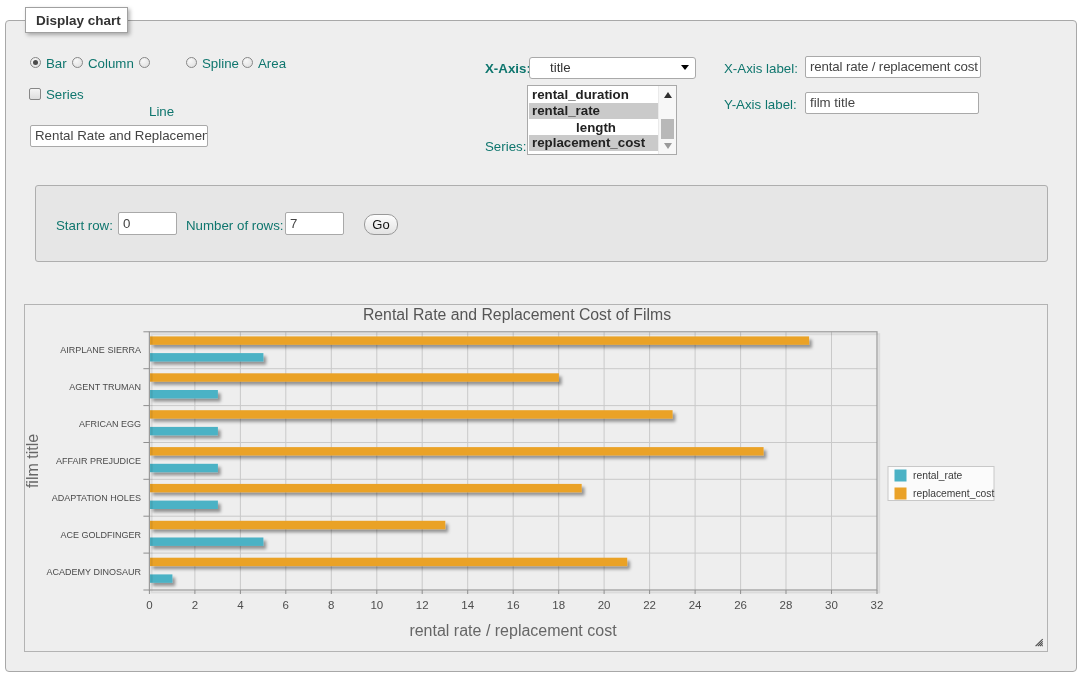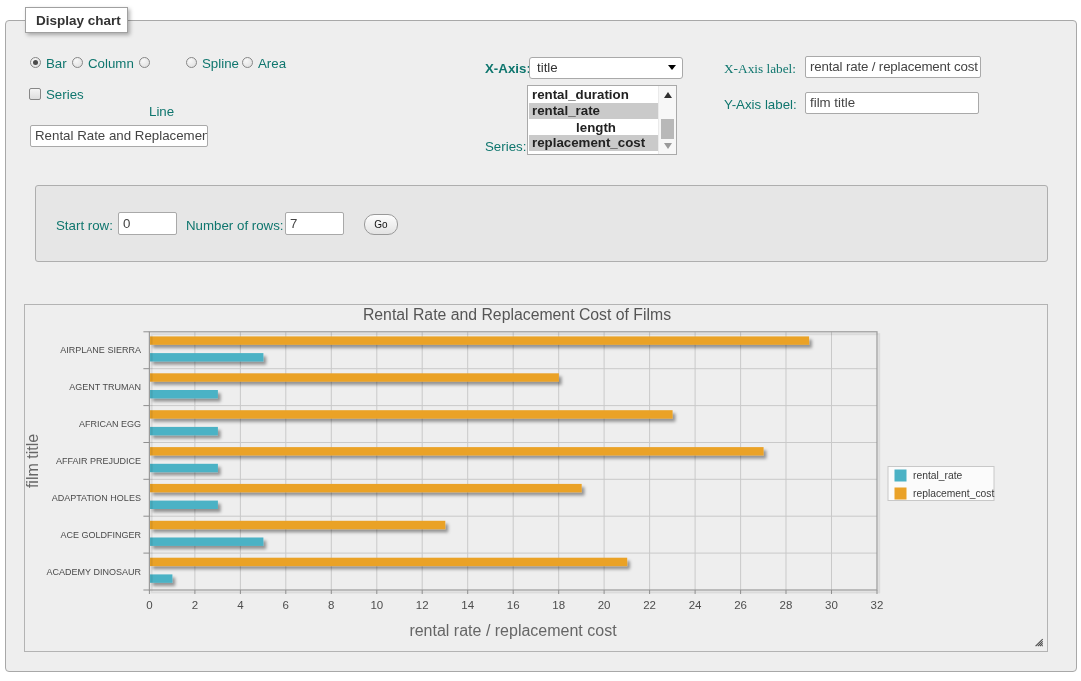--- a/index.html
+++ b/index.html
@@ -8,34 +8,34 @@
 .abs{position:absolute;}
 #fieldset{left:5px;top:20px;width:1070px;height:650px;background:#eeeeee;border:1px solid #a8a8a8;border-radius:4px;}
 #legendbox{left:25px;top:7px;width:82px;height:24px;white-space:nowrap;background:#ffffff;border:1px solid #a0a0a0;box-shadow:2px 2px 4px rgba(0,0,0,0.3);padding-left:10px;padding-right:9px;font-size:13.5px;font-weight:bold;color:#333;line-height:25px;}
 .lbl{font-size:13.3px;color:#0f766e;}
 
 .radio{width:9px;height:9px;border:1px solid #878787;border-radius:50%;background:radial-gradient(circle at 35% 30%, #f8f8f8, #dcdcdc);}
 .radio.sel::after{content:"";position:absolute;left:2px;top:2px;width:5px;height:5px;border-radius:50%;background:#4a4a4a;}
 .checkbox{width:10px;height:10px;border:1px solid #878787;border-radius:2px;background:linear-gradient(#f5f5f5,#dedede);}
 .tinput{background:#fff;border:1px solid #a9a9a9;border-radius:2px;font-size:13.3px;color:#444;line-height:20px;padding-left:4px;white-space:nowrap;overflow:hidden;}
 
-#xsel{left:529px;top:57px;width:145px;height:20px;background:#fff;border:1px solid #a9a9a9;border-radius:3px;font-size:13.3px;color:#333;line-height:20px;padding-left:7px;}
+#xsel{left:529px;top:57px;width:145px;height:20px;background:#fff;border:1px solid #a9a9a9;border-radius:3px;font-size:13.3px;color:#333;line-height:20px;padding-left:20px;}
 #xsel .arr{position:absolute;right:6px;top:7px;width:0;height:0;border-left:4px solid transparent;border-right:4px solid transparent;border-top:5px solid #000;}
 
 #listbox{left:527px;top:85px;width:148px;height:68px;background:#fff;border:1px solid #a9a9a9;font-size:13.3px;color:#222;}
 .litem{position:absolute;left:1px;width:128px;height:16px;line-height:16px;padding-left:3px;font-weight:bold;}
 .litem.sel{background:#cacaca;}
 #sbar{position:absolute;right:0;top:0;width:17px;height:68px;background:#f7f7f7;border-left:1px solid #eaeaea;}
 .sbtn{position:absolute;left:1px;width:15px;height:15px;}
 .tri-up{position:absolute;left:3.5px;top:5px;width:0;height:0;border-left:4px solid transparent;border-right:4px solid transparent;border-bottom:6px solid #303030;}
 .tri-dn{position:absolute;left:3.5px;top:5px;width:0;height:0;border-left:4px solid transparent;border-right:4px solid transparent;border-top:6px solid #9a9a9a;}
 #sthumb{position:absolute;left:2px;top:33px;width:13px;height:20px;background:#b8b8b8;}
 
 #panel{left:35px;top:185px;width:1011px;height:75px;background:#e6e6e6;border:1px solid #aeaeae;border-radius:3px;}
-#gobtn{left:364px;top:214px;width:32px;height:19px;background:linear-gradient(#fdfdfd,#e3e3e3);border:1px solid #999;border-radius:10px;font-size:10px;color:#111;text-align:center;line-height:19px;}
+#gobtn{left:364px;top:214px;width:32px;height:19px;background:linear-gradient(#fdfdfd,#e3e3e3);border:1px solid #999;border-radius:10px;font-size:13px;color:#111;text-align:center;line-height:19px;}
 
 #chartbox{left:24px;top:304px;width:1022px;height:346px;background:#eeeeee;border:1px solid #b3b3b3;}
 </style>
 </head>
 <body>
 <div id="page">
   <div class="abs" id="fieldset"></div>
   <div class="abs" id="legendbox">Display chart</div>
 
   <div class="abs radio sel" style="left:30px;top:57px;"></div>
@@ -67,21 +67,21 @@
           <span class="tri-up"></span>
         </div>
       <div id="sthumb"></div>
       <div class="sbtn" style="top:52px;">
           <span class="tri-dn"></span>
         </div>
     </div>
   </div>
   <div class="abs lbl" style="left:485px;top:139px;">Series:</div>
 
-  <div class="abs lbl" style="left:724px;top:61px;font-family:Liberation Serif, serif;">X-Axis label:</div>
+  <div class="abs lbl" style="left:724px;top:61px;">X-Axis label:</div>
   <div class="abs tinput" style="left:805px;top:56px;width:170px;height:20px;letter-spacing:-0.15px;">rental rate / replacement cost</div>
   <div class="abs lbl" style="left:724px;top:97px;">Y-Axis label:</div>
   <div class="abs tinput" style="left:805px;top:92px;width:168px;height:20px;">film title</div>
 
   <div class="abs" id="panel"></div>
   <div class="abs lbl" style="left:56px;top:218px;">Start row:</div>
   <div class="abs tinput" style="left:118px;top:212px;width:53px;height:21px;line-height:21px;">0</div>
   <div class="abs lbl" style="left:186px;top:218px;">Number of rows:</div>
   <div class="abs tinput" style="left:285px;top:212px;width:53px;height:21px;line-height:21px;">7</div>
   <div class="abs" id="gobtn">Go</div>

